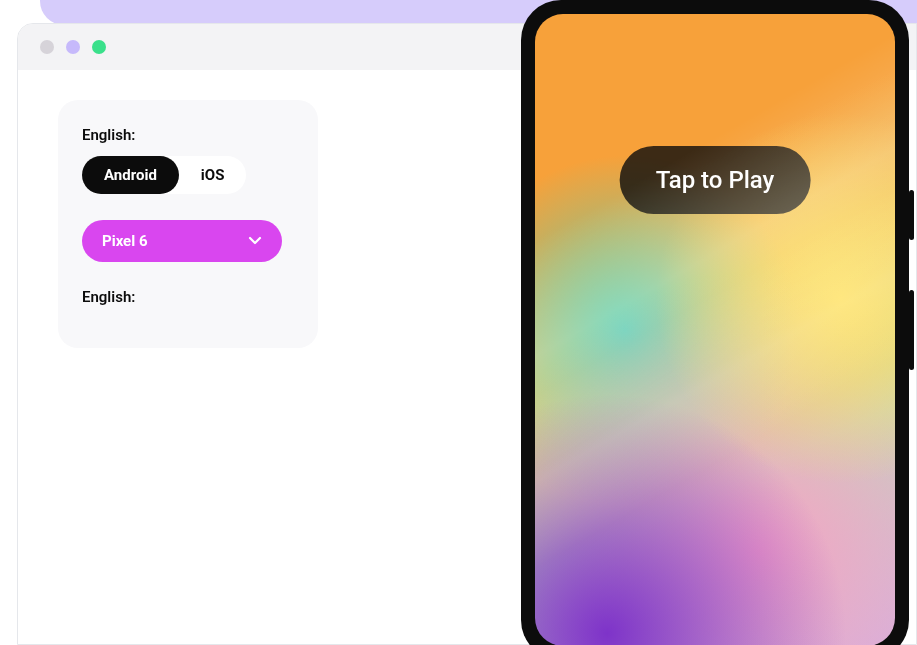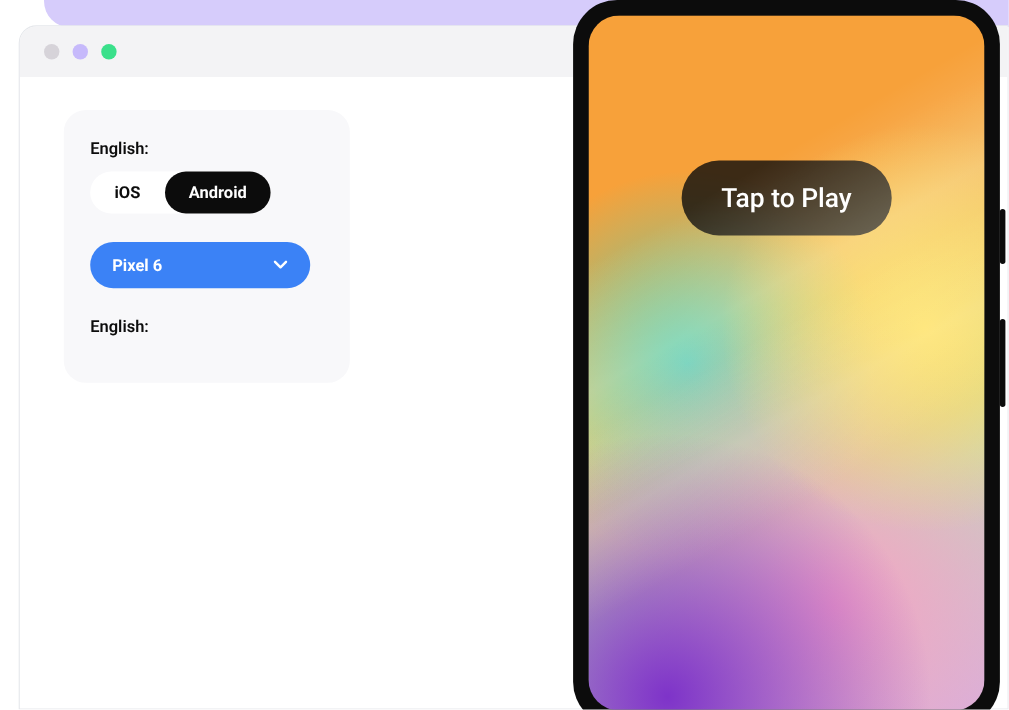--- a/index.html
+++ b/index.html
@@ -105,21 +105,21 @@
     .seg-btn:not(.active) {
       background: transparent;
       color: #0c0c0c;
     }
 
     
     .select {
       display: flex;
       align-items: center;
       justify-content: space-between;
-      background: #3b82f6;
+      background: #d946ef;
       color: #ffffff;
       font-size: 15px;
       font-weight: 700;
       padding: 12px 20px;
       border-radius: 999px;
       width: 200px;
       cursor: pointer;
       margin-bottom: 26px;
     }
 
@@ -214,22 +214,22 @@
     <span class="traffic-dot dot-green"></span>
   </div>
 
   <div class="content">
 
     <div class="card">
 
       <div class="field-label">English:</div>
 
       <div class="segmented">
+        <div class="seg-btn active">Android</div>
         <div class="seg-btn">iOS</div>
-        <div class="seg-btn active">Android</div>
       </div>
 
 
       <div class="select">
         <span>Pixel 6</span>
         <span class="caret-outer">
           <svg width="14" height="10" viewBox="0 0 14 10">
             <path d="M2 2 L7 7 L12 2" stroke="#ffffff" stroke-width="2.2" fill="none" stroke-linecap="round" stroke-linejoin="round"></path>
           </svg>
         </span>

